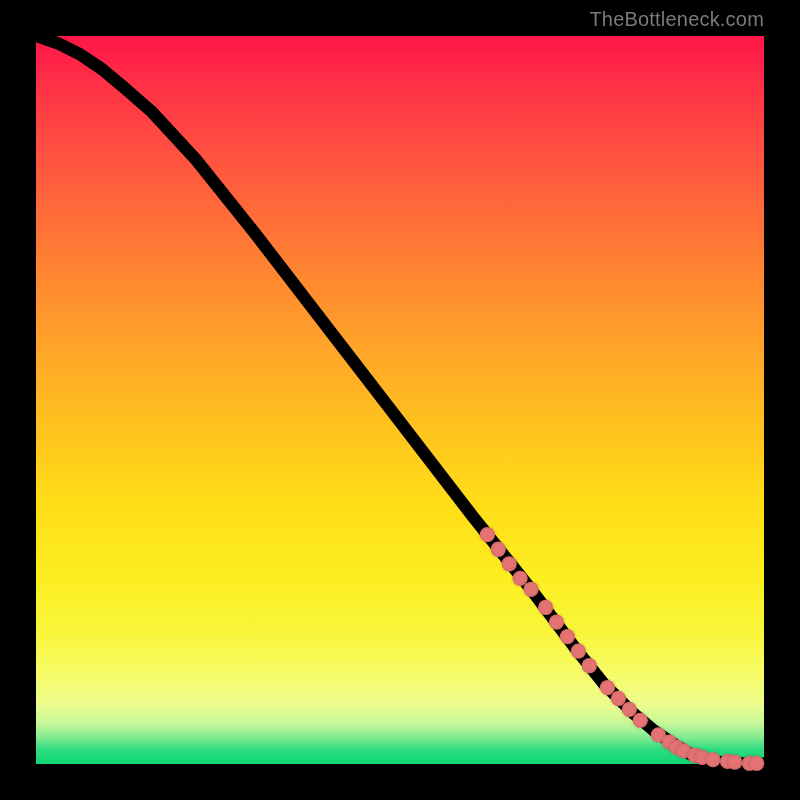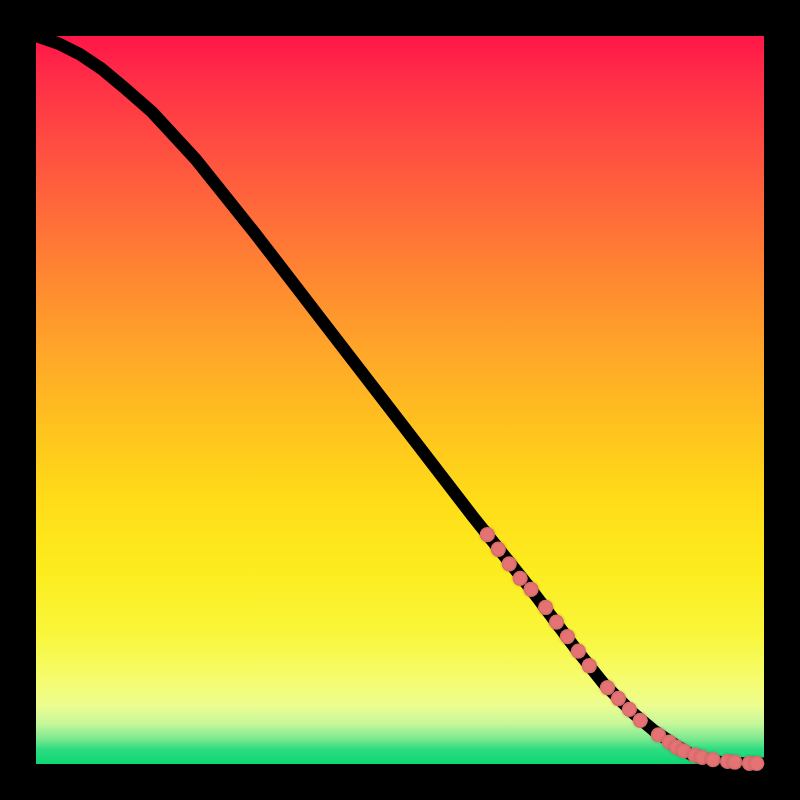--- a/index.html
+++ b/index.html
@@ -70,20 +70,21 @@
     fill: #e57373;
     stroke: rgba(0,0,0,0.05);
     stroke-width: 0.5;
   }
 </style>
 </head>
 <body>
 
 <div class="container">
   <div class="plot-area"></div>
+  <div class="watermark">TheBottleneck.com</div>
   <svg class="overlay" viewBox="0 0 100 100" preserveAspectRatio="none">
     <path id="curve-path" class="curve" d="M0.00 0.00 L3.00 1.00 L6.00 2.50 L9.00 4.50 L12.00 7.00 L16.00 10.50 L22.00 17.00 L30.00 27.00 L40.00 40.00 L50.00 53.00 L60.00 66.00 L68.00 76.00 L74.00 84.00 L78.00 89.00 L82.00 93.00 L85.00 95.50 L88.00 97.50 L90.00 98.70 L92.00 99.40 L94.00 99.75 L96.00 99.90 L98.00 99.95 L100.00 99.95"></path>
     <g id="marker-group">
         <circle cx="62.00" cy="68.50" r="1.05" class="marker"></circle>
         <circle cx="63.50" cy="70.50" r="1.05" class="marker"></circle>
         <circle cx="65.00" cy="72.50" r="1.05" class="marker"></circle>
         <circle cx="66.50" cy="74.50" r="1.05" class="marker"></circle>
         <circle cx="68.00" cy="76.00" r="1.05" class="marker"></circle>
         <circle cx="70.00" cy="78.50" r="1.05" class="marker"></circle>
         <circle cx="71.50" cy="80.50" r="1.05" class="marker"></circle>

